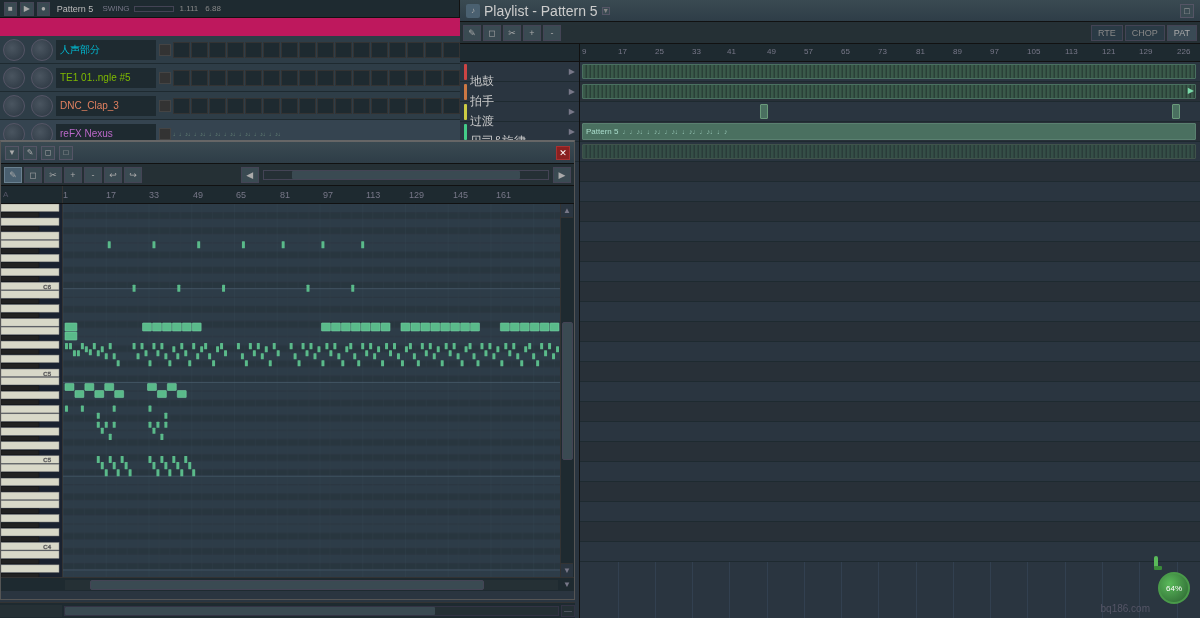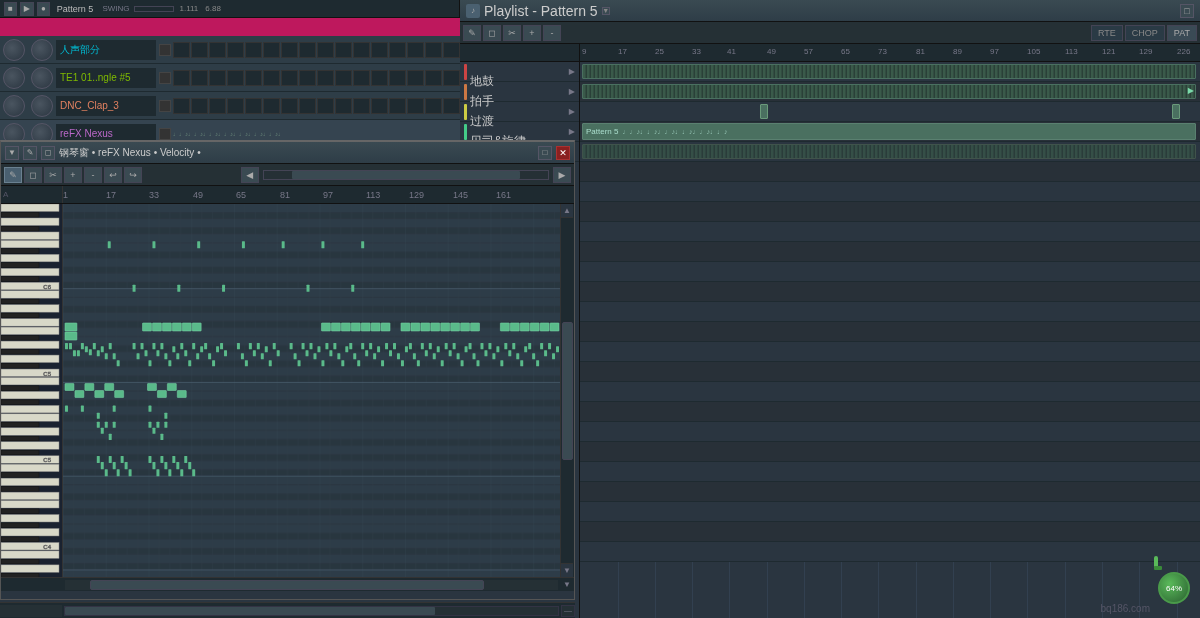--- a/index.html
+++ b/index.html
@@ -594,21 +594,20 @@
     </div>
   </div>
 </div>
 
 <div class="piano-roll">
 
   <div class="piano-roll-titlebar">
     <div class="pr-title-btn">▼</div>
     <div class="pr-title-btn">✎</div>
     <div class="pr-title-btn">◻</div>
-    <span class="pr-title-text">钢琴窗 • reFX Nexus • Velocity •</span>
     <div class="pr-maximize">□</div>
     <div class="pr-close">✕</div>
   </div>
 
   <div class="piano-roll-toolbar">
     <div class="pr-tool-btn active">✎</div>
     <div class="pr-tool-btn">◻</div>
     <div class="pr-tool-btn">✂</div>
     <div class="pr-tool-btn">+</div>
     <div class="pr-tool-btn">-</div>

